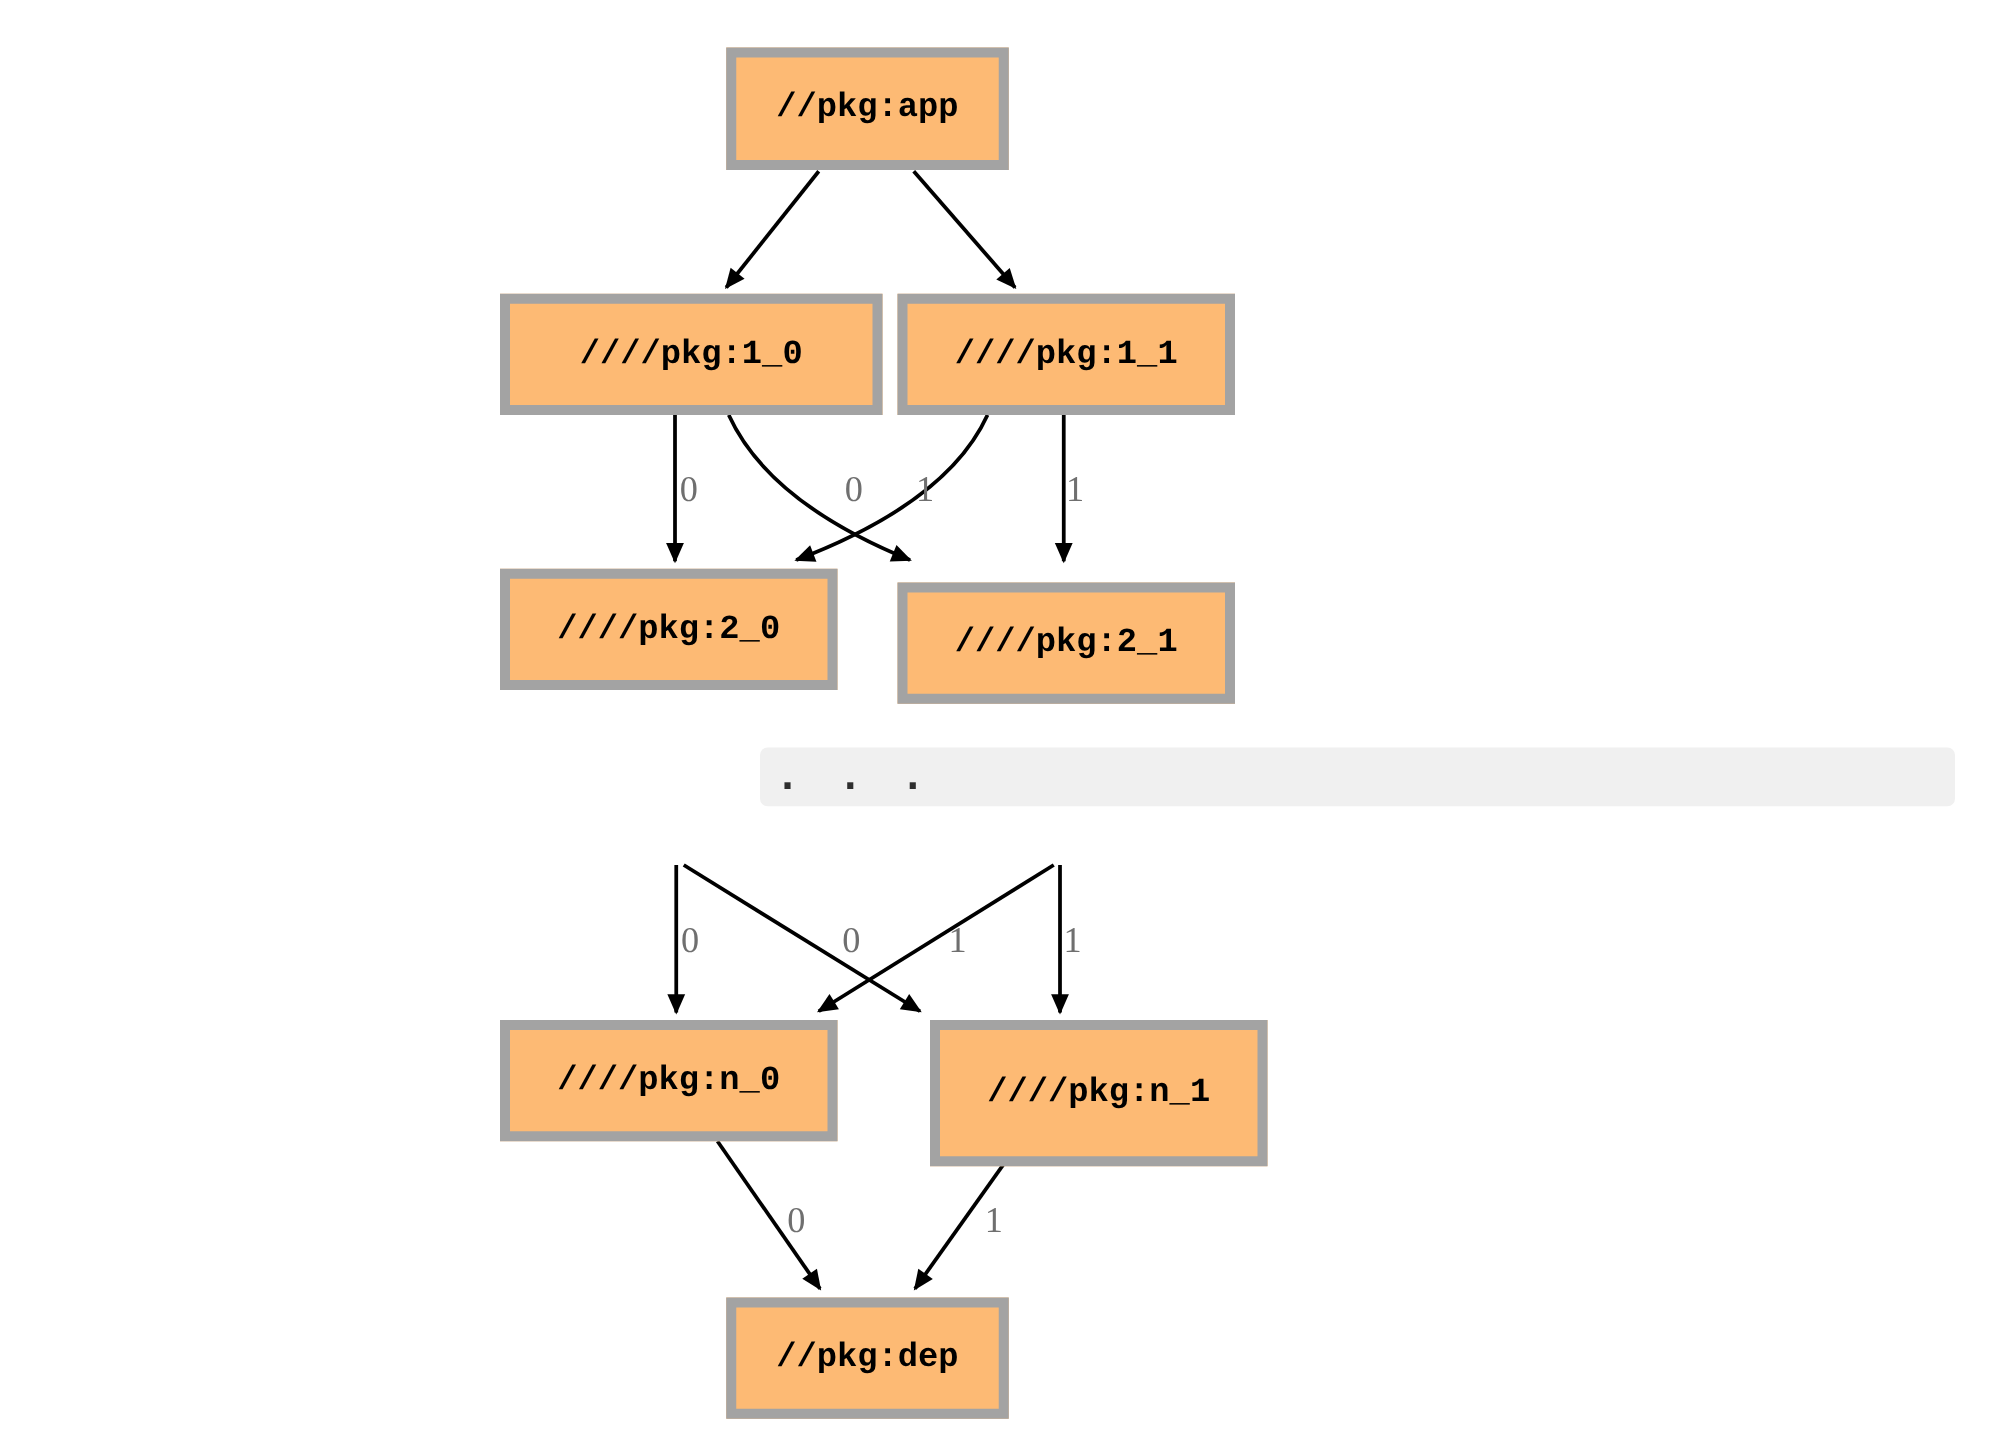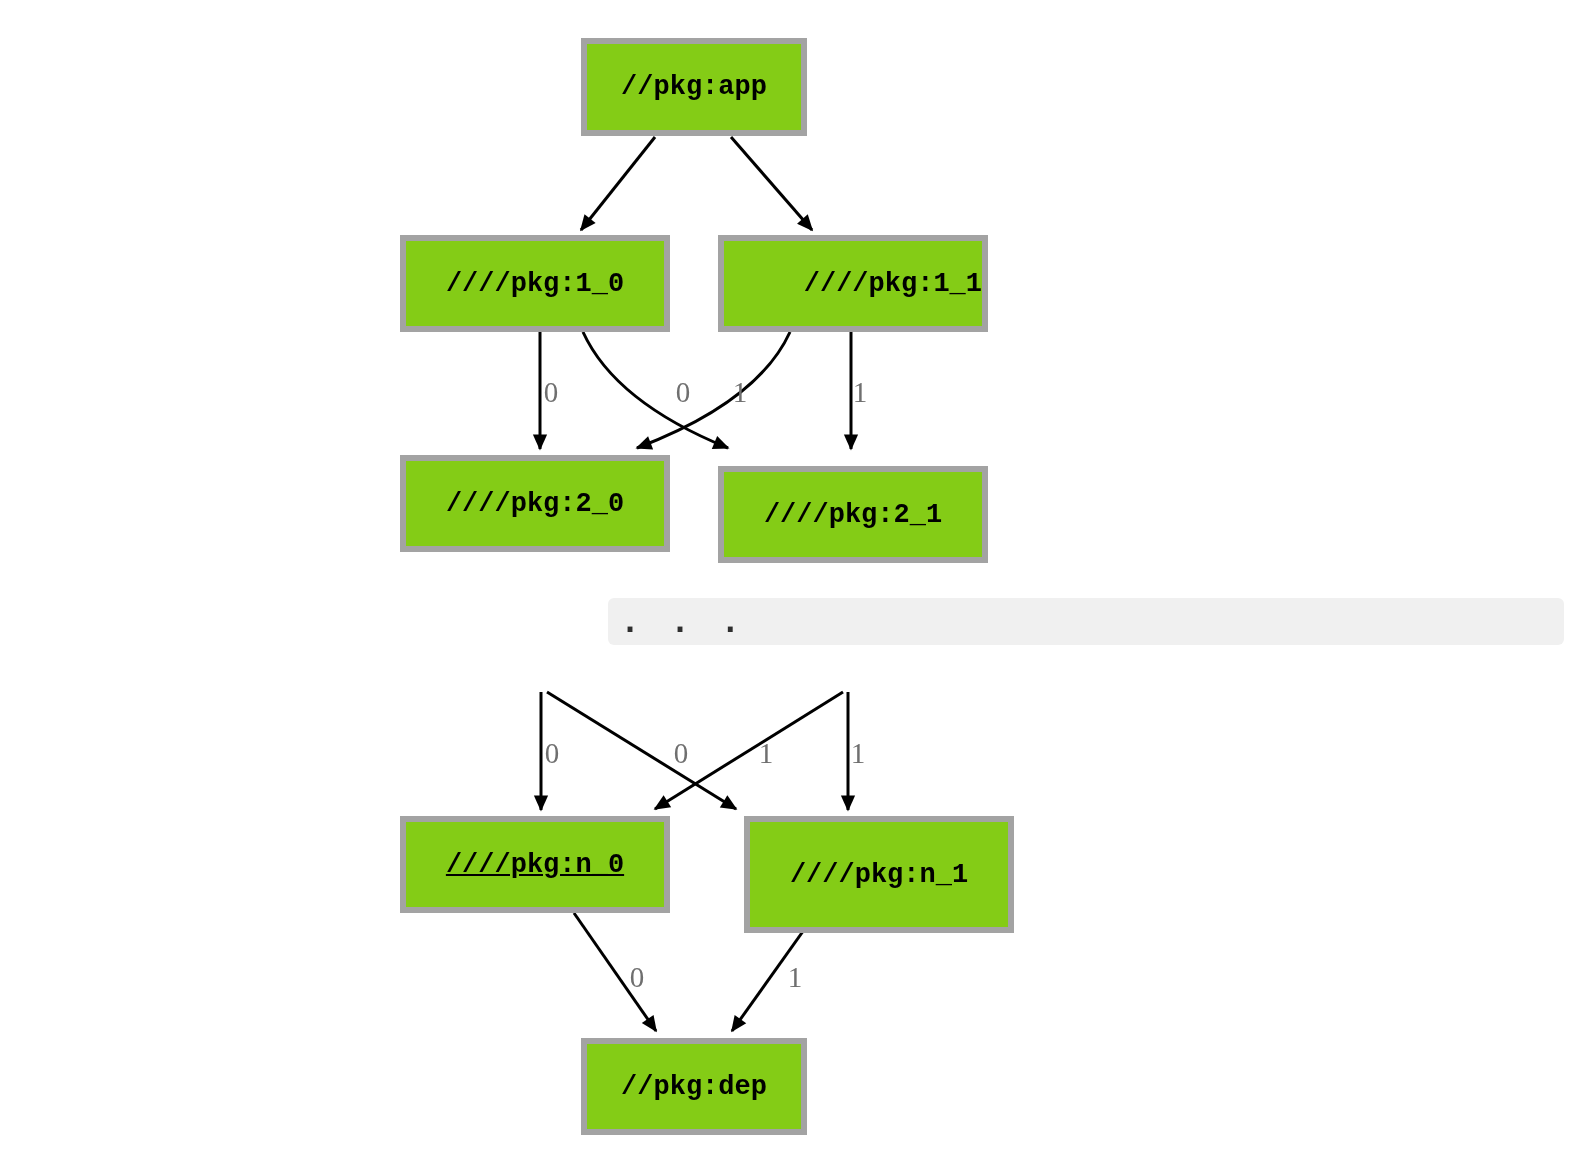--- a/index.html
+++ b/index.html
@@ -12,22 +12,22 @@
     overflow: hidden;
     font-family: "Liberation Mono", monospace;
   }
   .edge-layer {
     position: absolute;
     left: 0; top: 0;
     width: 1592px; height: 1162px;
   }
   .node {
     position: absolute;
-    background: #84cc16;
-    border: 6px solid #a3a3a3;
+    background: #fdba74;
+    border: 8px solid #a3a3a3;
     display: flex;
     align-items: center;
     justify-content: center;
   }
   .node span {
     font: bold 27px "Liberation Mono", monospace;
     color: #000000;
     letter-spacing: 0px;
     white-space: pre;
   }
@@ -86,39 +86,39 @@
     <path class="edge-path" marker-end="url(#arrow)" d="M848,692 L848,810"></path>
 
     <path class="edge-path" marker-end="url(#arrow)" d="M574,913 L656,1031"></path>
     <path class="edge-path" marker-end="url(#arrow)" d="M816,913 L732,1031"></path>
   </svg>
 
   <div class="node" style="left:581px; top:38px; width:226px; height:98px;">
     <span>//pkg:app</span>
   </div>
 
-  <div class="node" style="left:400px; top:235px; width:270px; height:97px;">
+  <div class="node" style="left:400px; top:235px; width:306px; height:97px;">
     <span>////pkg:1_0</span>
   </div>
-  <div class="node" style="left:718px; top:235px; width:270px; height:97px;justify-content:flex-end;">
+  <div class="node" style="left:718px; top:235px; width:270px; height:97px;">
     <span>////pkg:1_1</span>
   </div>
 
   <div class="node" style="left:400px; top:455px; width:270px; height:97px;align-items:center;">
     <span>////pkg:2_0</span>
   </div>
   <div class="node" style="left:718px; top:455px; width:270px; height:97px;margin-top:11px;">
     <span>////pkg:2_1</span>
   </div>
 
   <div class="ellipsis-band">
     <span>. . .</span>
   </div>
 
-  <div class="node" style="left:400px; top:816px; width:270px; height:97px;text-decoration:underline;">
+  <div class="node" style="left:400px; top:816px; width:270px; height:97px;">
     <span>////pkg:n_0</span>
   </div>
   <div class="node" style="left:744px; top:816px; width:270px; height:117px;">
     <span>////pkg:n_1</span>
   </div>
 
   <div class="node" style="left:581px; top:1038px; width:226px; height:97px;align-items:center;">
     <span>//pkg:dep</span>
   </div>
 

